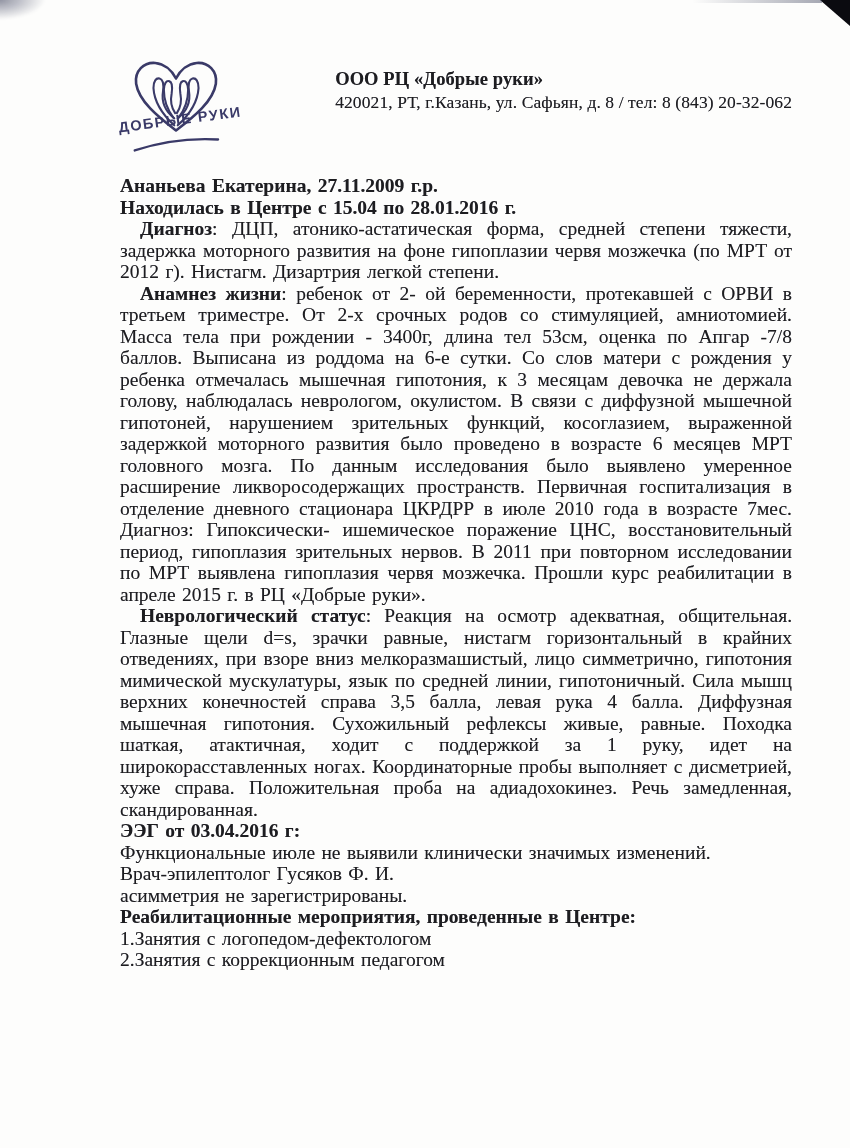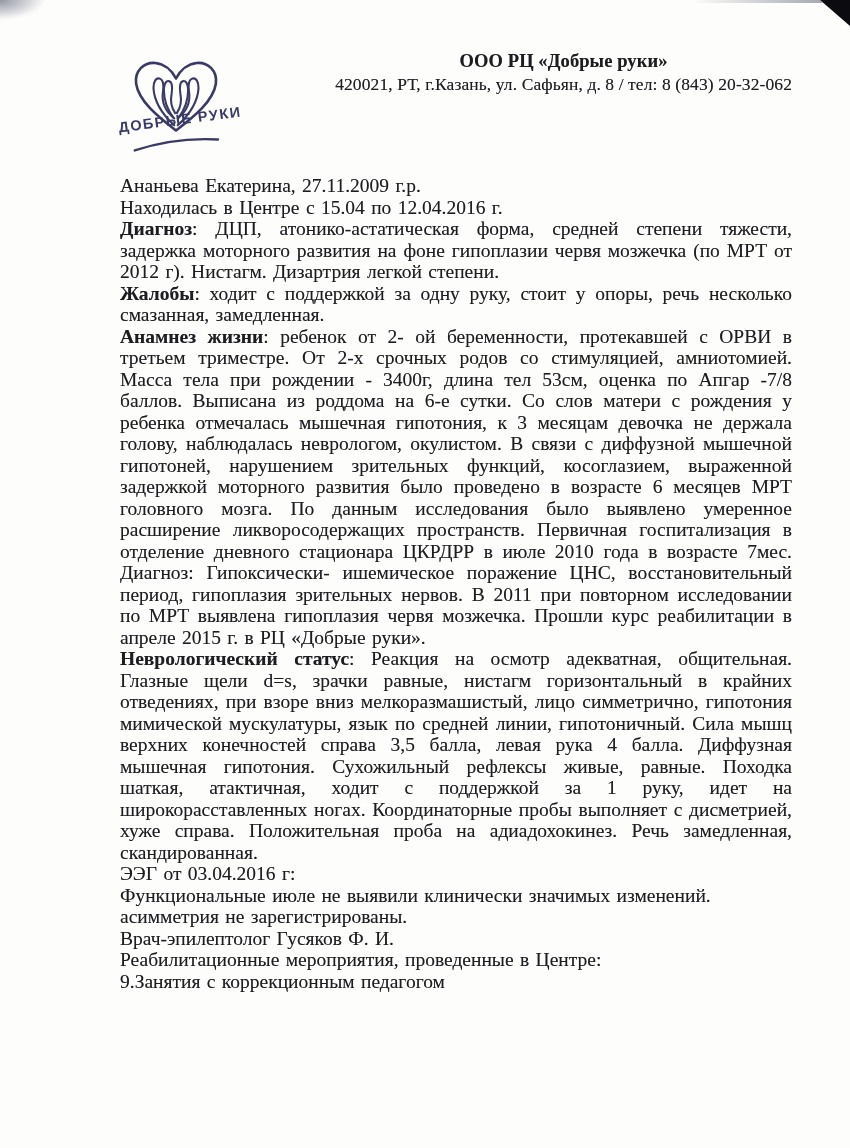--- a/index.html
+++ b/index.html
@@ -59,23 +59,23 @@
     white-space: nowrap;
     text-align: center;
   }
   .logo-underline {
     position: absolute;
     left: 14px; top: 80px;
     transform: rotate(-7.5deg);
   }
   .header-info {
     position: absolute;
-    top: 50px;
+    top: 68px;
     right: 58px;
-    text-align: center;
+    text-align: left;
     font-size: 17.5px;
     line-height: 23px;
     letter-spacing: 0.1px;
     text-shadow: 0 0 0.5px rgba(25,25,50,0.45);
   }
   .company-name {
     font-weight: 700;
     font-size: 18.5px;
   }
   
@@ -86,22 +86,22 @@
     font-size: 19.5px;
     line-height: 21.5px;
     word-spacing: 1.5px;
     text-shadow: 0 0 0.5px rgba(25,25,50,0.4);
   }
   .doc-body p {
     margin: 0;
     padding: 0;
   }
   .doc-body p.justify { text-align: justify; }
-  .doc-body p.bold { font-weight: 400; }
-  .doc-body strong { font-weight: 700; }
+  .doc-body p.bold { font-weight: 700; }
+  .doc-body strong { font-weight: 700; margin-left: 20px; }
 </style>
 </head>
 <body>
 
 <div class="page">
 
   <div class="corner-artifact"></div>
   <div class="top-edge-shadow"></div>
   <div class="smudge-artifact"></div>
 
@@ -121,26 +121,26 @@
     </div>
 
     <div class="header-info">
       <div class="company-name">ООО РЦ «Добрые руки»</div>
       <div>420021, РТ, г.Казань, ул. Сафьян, д. 8 /  тел: 8 (843) 20-32-062</div>
     </div>
   </header>
 
   <main class="doc-body" id="doc-body">
       <p class="bold">Ананьева Екатерина, 27.11.2009 г.р.</p>
-      <p class="bold">Находилась в Центре с 15.04 по 12.04.2016 г.</p>
+      <p class="bold">Находилась в Центре с 15.04 по 28.01.2016 г.</p>
       <p class="justify"><strong>Диагноз</strong>: ДЦП, атонико-астатическая форма, средней степени тяжести, задержка моторного развития на фоне гипоплазии червя мозжечка (по МРТ от 2012 г). Нистагм. Дизартрия легкой степени.</p>
-      <p class="justify"><strong>Жалобы</strong>: ходит с поддержкой за одну руку, стоит у опоры, речь несколько смазанная, замедленная.</p>
       <p class="justify"><strong>Анамнез жизни</strong>: ребенок от 2- ой беременности, протекавшей с ОРВИ в третьем триместре. От 2-х срочных родов со стимуляцией, амниотомией. Масса тела при рождении - 3400г, длина тел 53см, оценка по Апгар -7/8 баллов. Выписана из роддома на 6-е сутки. Со слов матери с рождения у ребенка отмечалась мышечная гипотония, к 3 месяцам девочка не держала голову, наблюдалась неврологом, окулистом. В связи с диффузной мышечной гипотоней, нарушением зрительных функций, косоглазием, выраженной задержкой моторного развития было проведено в возрасте 6 месяцев МРТ головного мозга. По данным исследования было выявлено умеренное расширение ликворосодержащих пространств. Первичная госпитализация в отделение дневного стационара ЦКРДРР в июле 2010 года в возрасте 7мес. Диагноз: Гипоксически- ишемическое поражение ЦНС, восстановительный период, гипоплазия зрительных нервов. В 2011 при повторном исследовании по МРТ выявлена гипоплазия червя мозжечка. Прошли курс реабилитации в апреле 2015 г. в РЦ «Добрые руки».</p>
       <p class="justify"><strong>Неврологический статус</strong>: Реакция на осмотр адекватная, общительная. Глазные щели d=s, зрачки равные, нистагм горизонтальный в крайних отведениях, при взоре вниз мелкоразмашистый, лицо симметрично, гипотония мимической мускулатуры, язык по средней линии, гипотоничный. Сила мышц верхних конечностей справа 3,5 балла, левая рука 4 балла. Диффузная мышечная гипотония. Сухожильный рефлексы живые, равные. Походка шаткая, атактичная, ходит с поддержкой за 1 руку, идет на широкорасставленных ногах. Координаторные пробы выполняет с дисметрией, хуже справа. Положительная проба на адиадохокинез. Речь замедленная, скандированная.</p>
       <p class="bold">ЭЭГ от 03.04.2016 г:</p>
       <p>Функциональные июле не выявили клинически значимых изменений.</p>
+      <p>Врач-эпилептолог Гусяков Ф. И.</p>
       <p>асимметрия не зарегистрированы.</p>
-      <p>Врач-эпилептолог Гусяков Ф. И.</p>
       <p class="bold">Реабилитационные мероприятия, проведенные в Центре:</p>
-      <p>9.Занятия с коррекционным педагогом</p>
+      <p>1.Занятия с логопедом-дефектологом</p>
+      <p>2.Занятия с коррекционным педагогом</p>
     </main>
 
 </div>
 
 </body></html>

